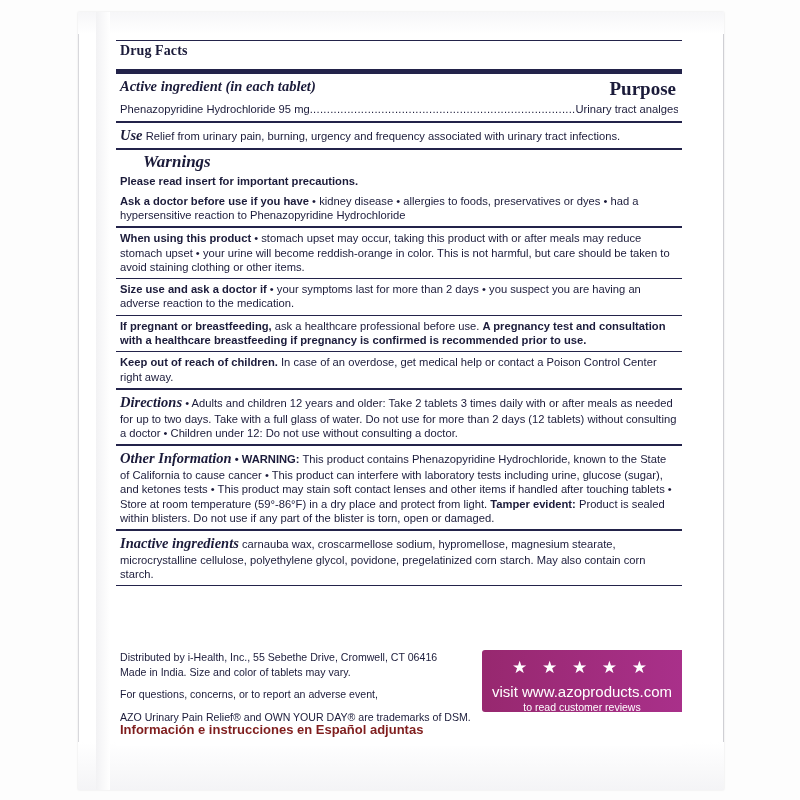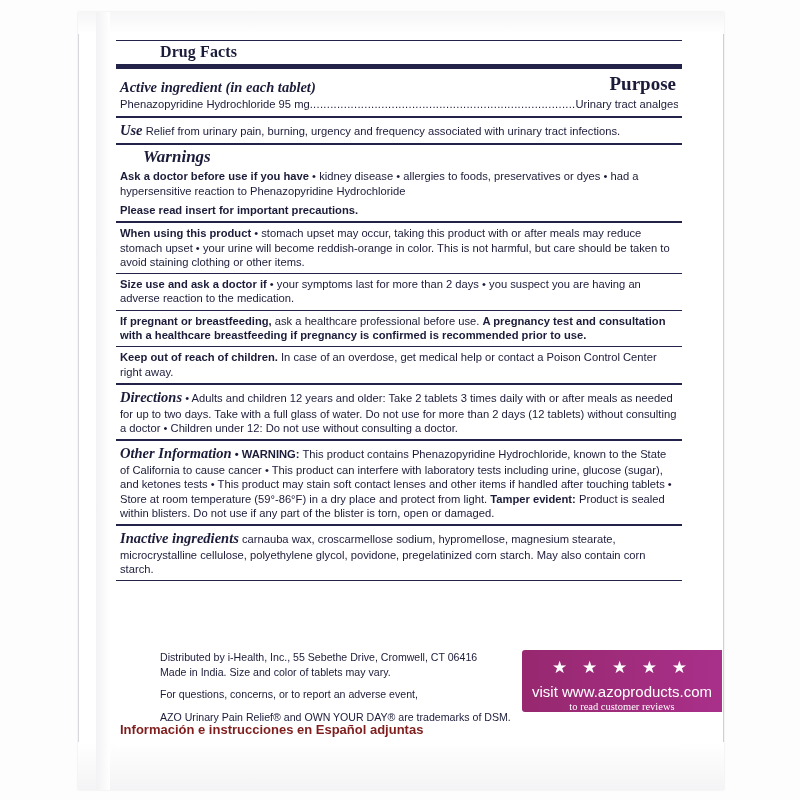--- a/index.html
+++ b/index.html
@@ -48,35 +48,34 @@
     left: 116px; top: 40px;
     width: 566px; height: 706px;
     background: #ffffff;
     color: #1b1b3a;
   }
   .hr-med   { border-top: 2px solid #23234a; margin: 0; }
   .hr-thin  { border-top: 1px solid #23234a; margin: 0; }
   .hr-thick5 { border-top: 5px solid #23234a; margin: 0; }
 
   .title {
-    font-size: 16px;
+    font-size: 14px;
     font-weight: bold;
     letter-spacing: .1px;
-    padding: 2px 0 3px 4px;
-    font-family: "Liberation Serif", serif;
-    margin-left: 40px;
+    padding: 2px 0 10px 4px;
+    font-family: "Liberation Serif", serif;
   }
   .row { padding: 3px 4px 4px 4px; font-size: 11.2px; line-height: 1.28; }
   .row-serif-head {
     font-family: "Liberation Serif", serif;
     font-size: 14.5px;
     font-style: italic;
     font-weight: bold;
   }
-  .flexline { display: flex; justify-content: space-between; align-items: flex-end; }
+  .flexline { display: flex; justify-content: space-between; align-items: flex-start; }
   .purpose {
     font-family: "Liberation Serif", serif;
     font-size: 19px;
     font-weight: bold;
     padding-right: 2px;
   }
   .ai-line { font-size: 11.2px; padding-top: 1px; white-space: nowrap; overflow: hidden; }
   b { font-weight: bold; }
   .ital-head {
     font-family: "Liberation Serif", serif;
@@ -88,39 +87,39 @@
     font-family: "Liberation Serif", serif;
     font-style: italic;
     font-weight: bold;
     font-size: 17px;
     padding: 2px 0 1px 4px;
     margin-left: 23px;
   }
   .footer-wrap {
     position: absolute;
     left: 116px; top: 648px;
-    width: 566px; height: 96px; margin-left: 40px;
+    width: 566px; height: 96px;
   }
   .foot-left {
     position: absolute; left: 4px; top: 2px; width: 360px;
     font-size: 10.6px; line-height: 1.45; color: #1b1b3a;
   }
   .badge {
     position: absolute;
     right: 0px; top: 2px;
     width: 200px; height: 62px;
     background: #9e2b7e;
     background: linear-gradient(to right, #97286f, #a9308a);
     border-radius: 3px 0 0 3px;
     color: #ffffff;
     text-align: center;
   }
   .stars { font-size: 17px; letter-spacing: 5px; padding-top: 7px; color:#ffffff; }
   .badge-line1 { font-size: 15px; padding-top: 5px; }
-  .badge-line2 { font-size: 10.5px; padding-top: 1px; font-family: Liberation Serif, serif; }
+  .badge-line2 { font-size: 10.5px; padding-top: 1px; }
   .spanish {
     position: absolute;
     left: 120px; top: 722px;
     font-size: 13px;
     font-weight: bold;
     color: #7f1d1d;
   }
   .tight { padding-top: 1px; }
   .dots { letter-spacing: .3px; }
 </style>
@@ -152,25 +151,25 @@
     <div class="hr-med"></div>
 
     <div class="row">
       <span class="ital-head">Use</span>
       <span>Relief from urinary pain, burning, urgency and frequency associated with urinary tract infections.</span>
     </div>
     <div class="hr-med"></div>
 
     <div class="warn-title">Warnings</div>
     <div class="row tight">
+      <b>Please read insert for important precautions.</b>
+    </div>
+    <div class="row tight">
       <b>Ask a doctor before use if you have</b>
       <span>• kidney disease • allergies to foods, preservatives or dyes • had a hypersensitive reaction to Phenazopyridine Hydrochloride</span>
-    </div>
-    <div class="row tight">
-      <b>Please read insert for important precautions.</b>
     </div>
     <div class="hr-thin"></div>
 
     <div class="hr-thin"></div>
 
     <div class="row">
       <b>When using this product</b>
       <span>• stomach upset may occur, taking this product with or after meals may reduce stomach upset • your urine will become reddish-orange in color. This is not harmful, but care should be taken to avoid staining clothing or other items.</span>
     </div>
     <div class="hr-thin"></div>

